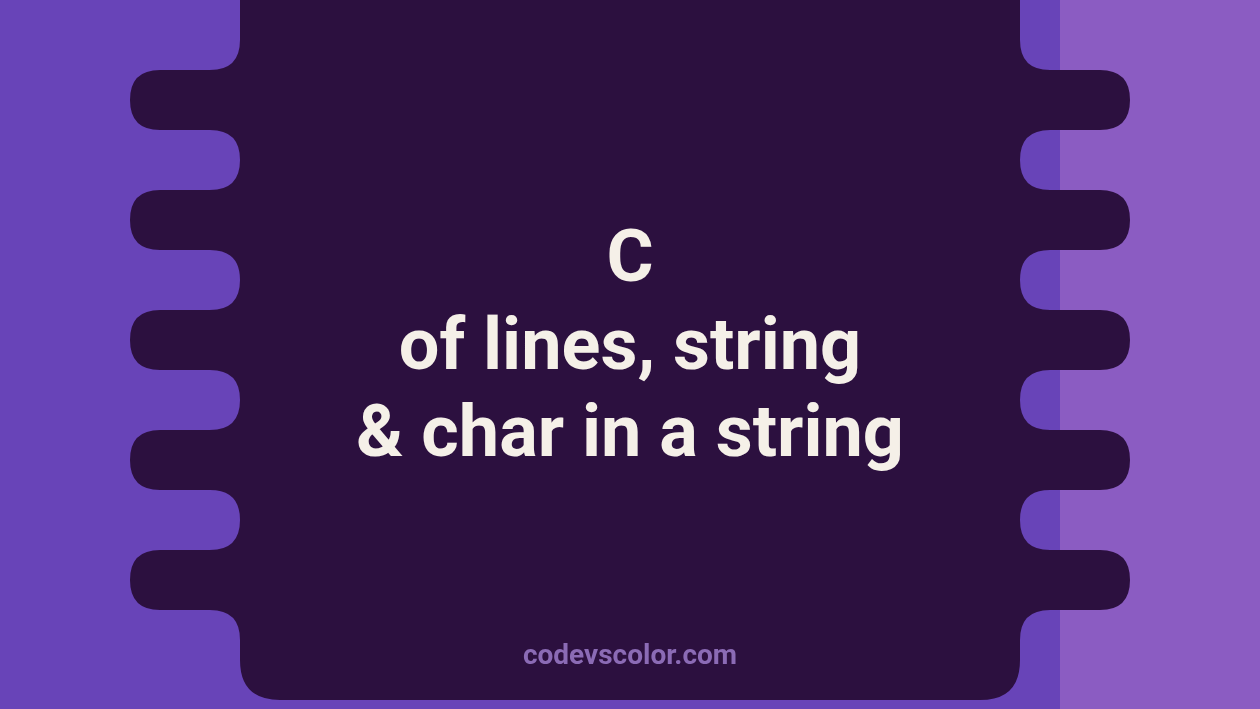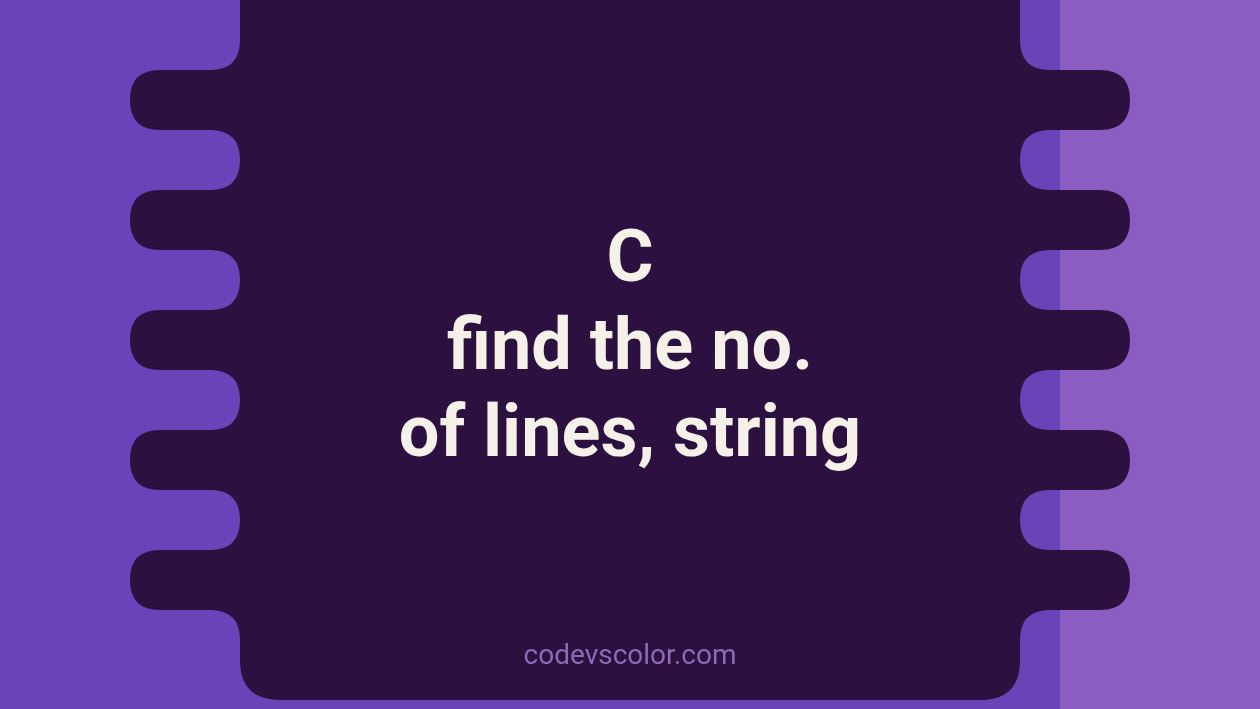--- a/index.html
+++ b/index.html
@@ -51,21 +51,21 @@
     margin-top: -20px;
   }
   .footer {
     position: absolute;
     bottom: 38px;
     left: 0;
     width: 100%;
     text-align: center;
     color: #8b6bb5;
     font-size: 28px;
-    font-weight: 400;
+    font-weight: 700;
     z-index: 3;
   }
 </style>
 </head>
 <body>
 
 <div class="right-panel"></div>
 
 <svg class="blob" width="1200" height="709" viewBox="0 0 1200 709">
   <path fill="#2c103f" d="
@@ -137,18 +137,18 @@
     L 1020 70
     Q 990 70 990 40
     L 990 0
     Z
   "></path>
 </svg>
 
 <div class="content">
   <div class="title-block">
     <div>C</div>
-    <div>find the no.</div>
     <div>of lines, string</div>
+    <div>&amp; char in a string</div>
   </div>
 </div>
 
 <div class="footer">codevscolor.com</div>
 
 </body></html>

